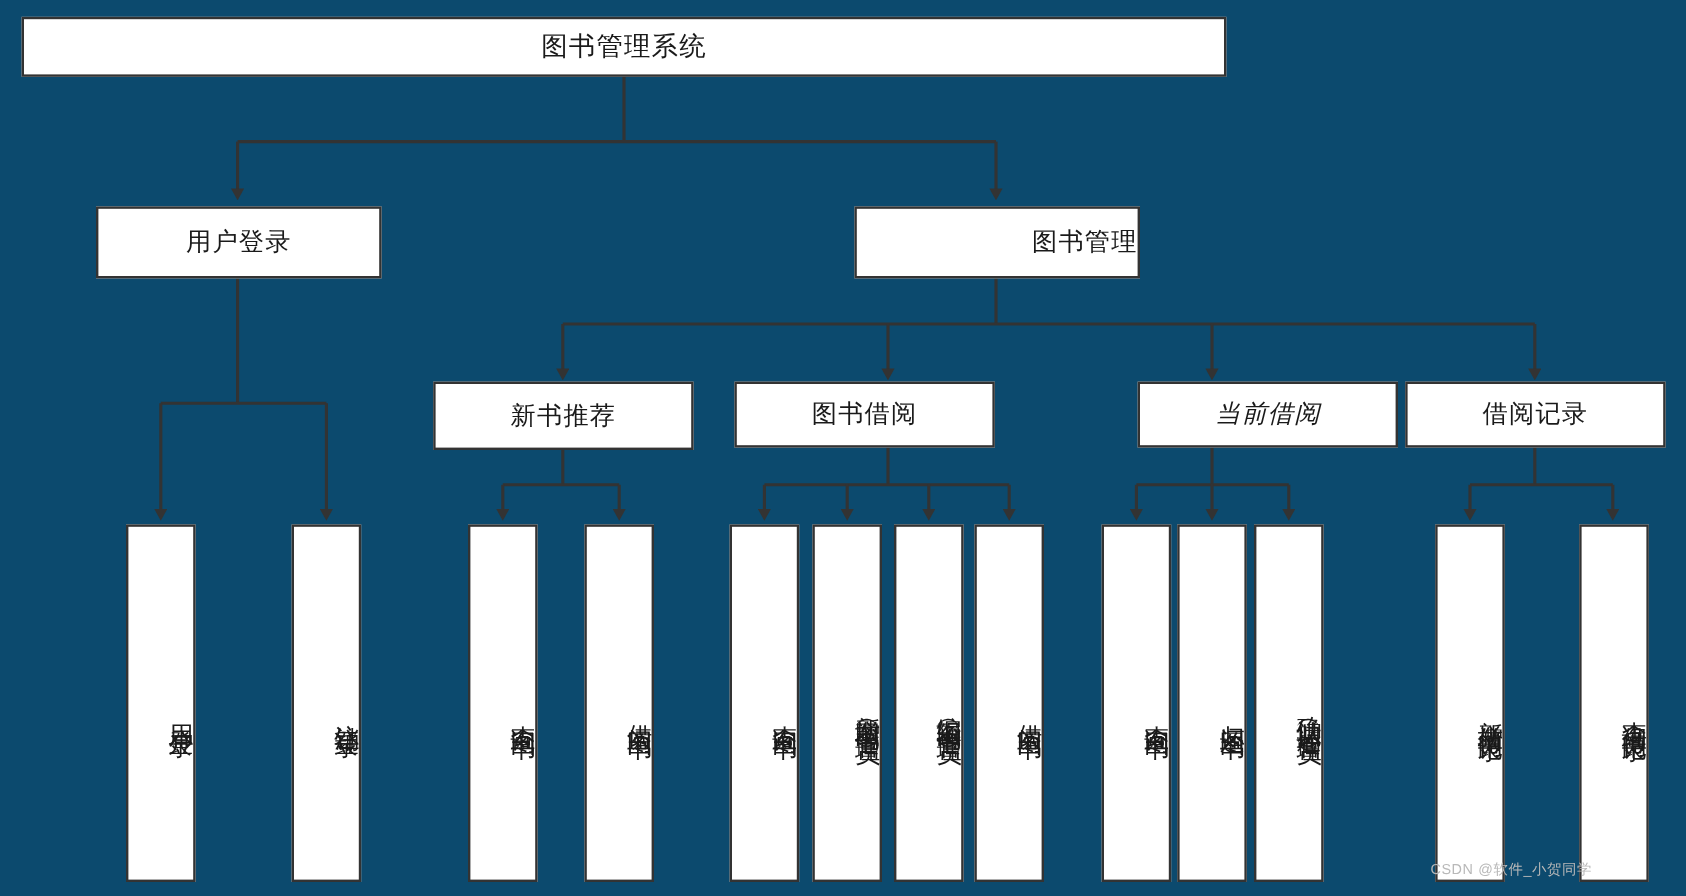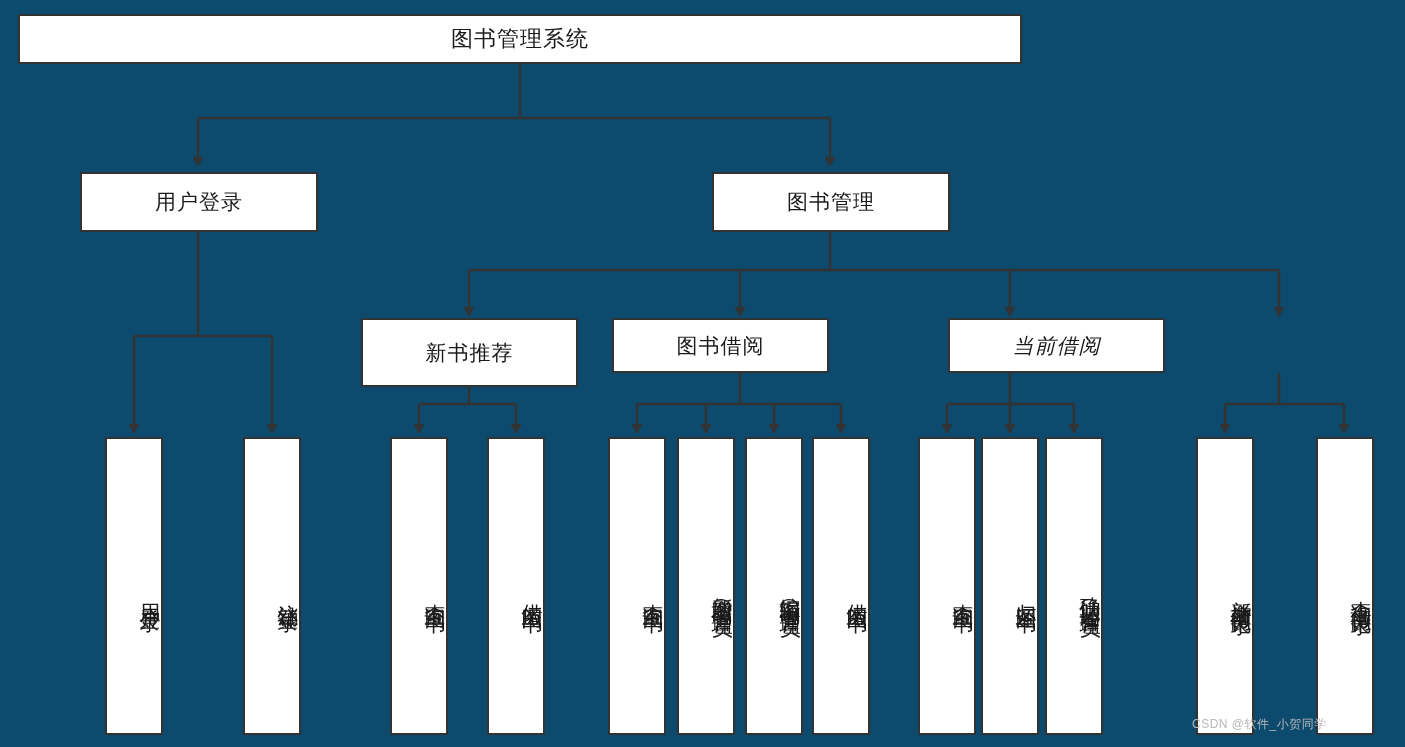--- a/index.html
+++ b/index.html
@@ -123,32 +123,35 @@
     </g>
   </svg>
 
   <div class="node horiz root" style="left:18px; top:14px; width:1004px; height:50px;">
     <span>图书管理系统</span>
   </div>
 
   <div class="node horiz" style="left:80px; top:172px; width:238px; height:60px;">
     <span>用户登录</span>
   </div>
-  <div class="node horiz" style="left:712px; top:172px; width:238px; height:60px;">
+  <div class="node horiz" style="left:712px; top:172px; width:238px; height:60px;justify-content:flex-end;">
     <span>图书管理</span>
   </div>
 
-  <div class="node horiz" style="left:361px; top:318px; width:217px; height:69px;">
+  <div class="node horiz" style="left:361px; top:318px; width:217px; height:57px;">
     <span>新书推荐</span>
   </div>
   <div class="node horiz" style="left:612px; top:318px; width:217px; height:55px;">
     <span>图书借阅</span>
   </div>
   <div class="node horiz" style="left:948px; top:318px; width:217px; height:55px;font-style:italic;">
     <span>当前借阅</span>
+  </div>
+  <div class="node horiz" style="left:1171px; top:318px; width:217px; height:55px;">
+    <span>借阅记录</span>
   </div>
 
   <div class="node vert" style="left:105px; top:437px; width:58px; height:298px;">
     <span class="vtext">用户登录</span>
   </div>
   <div class="node vert" style="left:243px; top:437px; width:58px; height:298px;">
     <span class="vtext">注销登录</span>
   </div>
 
   <div class="node vert" style="left:390px; top:437px; width:58px; height:298px;">

